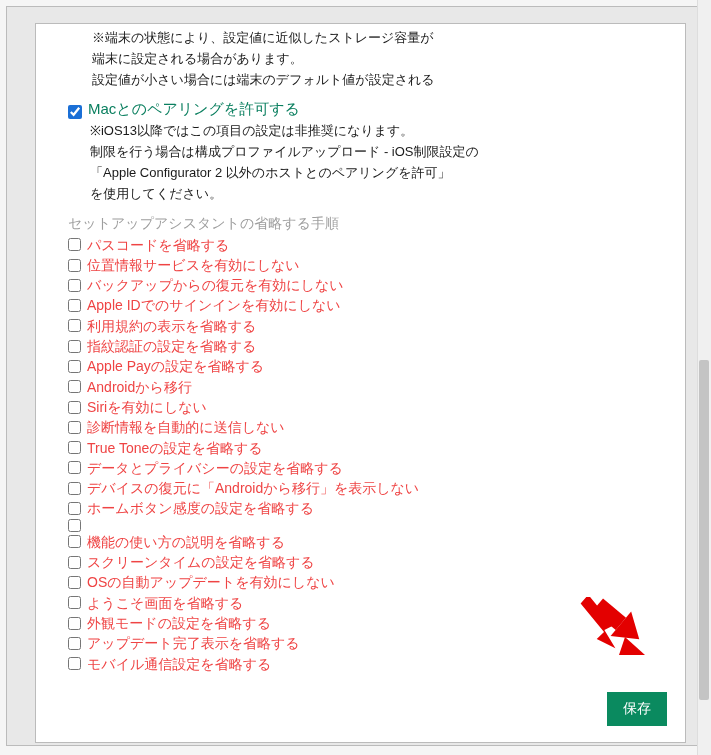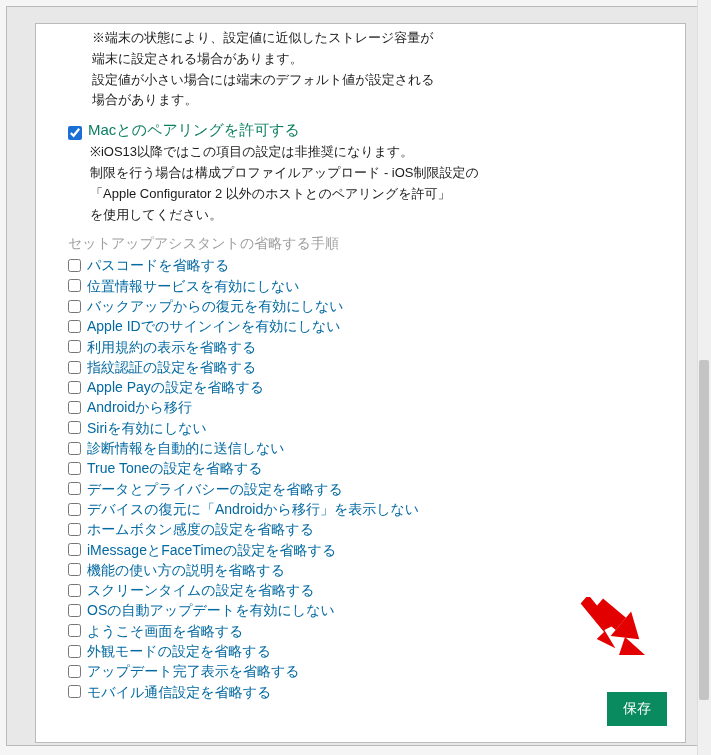--- a/index.html
+++ b/index.html
@@ -63,21 +63,21 @@
     .skip-list { margin-left: 20px; }
     .skip-item {
       display: flex;
       align-items: center;
       line-height: 1.45;
     }
     .skip-item input[type="checkbox"] {
       width: 13px; height: 13px;
       margin-right: 6px;
     }
-    .skip-item span { color: #0369a1; font-size: 14px; }
+    .skip-item span { color: #ef4444; font-size: 14px; }
     .save-button {
       position: absolute;
       bottom: 16px;
       right: 18px;
       background: #0a8a5f;
       color: #fff;
       border: none;
       padding: 8px 16px;
       font-size: 14px;
       cursor: pointer;
@@ -109,21 +109,20 @@
 </head>
 <body>
 
 <div class="outer-panel">
   <div class="inner-panel">
 
     <div class="note-block">
       <div>※端末の状態により、設定値に近似したストレージ容量が</div>
       <div>端末に設定される場合があります。</div>
       <div>設定値が小さい場合には端末のデフォルト値が設定される</div>
-      <div>場合があります。</div>
     </div>
 
     <div class="pairing-section">
       <label class="pairing-row">
         <input type="checkbox" checked="" style="">
         <span>Macとのペアリングを許可する</span>
       </label>
       <div class="pairing-note">
         <div>※iOS13以降ではこの項目の設定は非推奨になります。</div>
         <div>制限を行う場合は構成プロファイルアップロード - iOS制限設定の</div>
@@ -186,21 +185,20 @@
         <label class="skip-item">
           <input type="checkbox" style="">
           <span>デバイスの復元に「Androidから移行」を表示しない</span>
         </label>
         <label class="skip-item">
           <input type="checkbox" style="">
           <span>ホームボタン感度の設定を省略する</span>
         </label>
         <label class="skip-item">
           <input type="checkbox" style="">
-          <span>iMessageとFaceTimeの設定を省略する</span>
         </label>
         <label class="skip-item">
           <input type="checkbox" style="">
           <span>機能の使い方の説明を省略する</span>
         </label>
         <label class="skip-item">
           <input type="checkbox" style="">
           <span>スクリーンタイムの設定を省略する</span>
         </label>
         <label class="skip-item">

